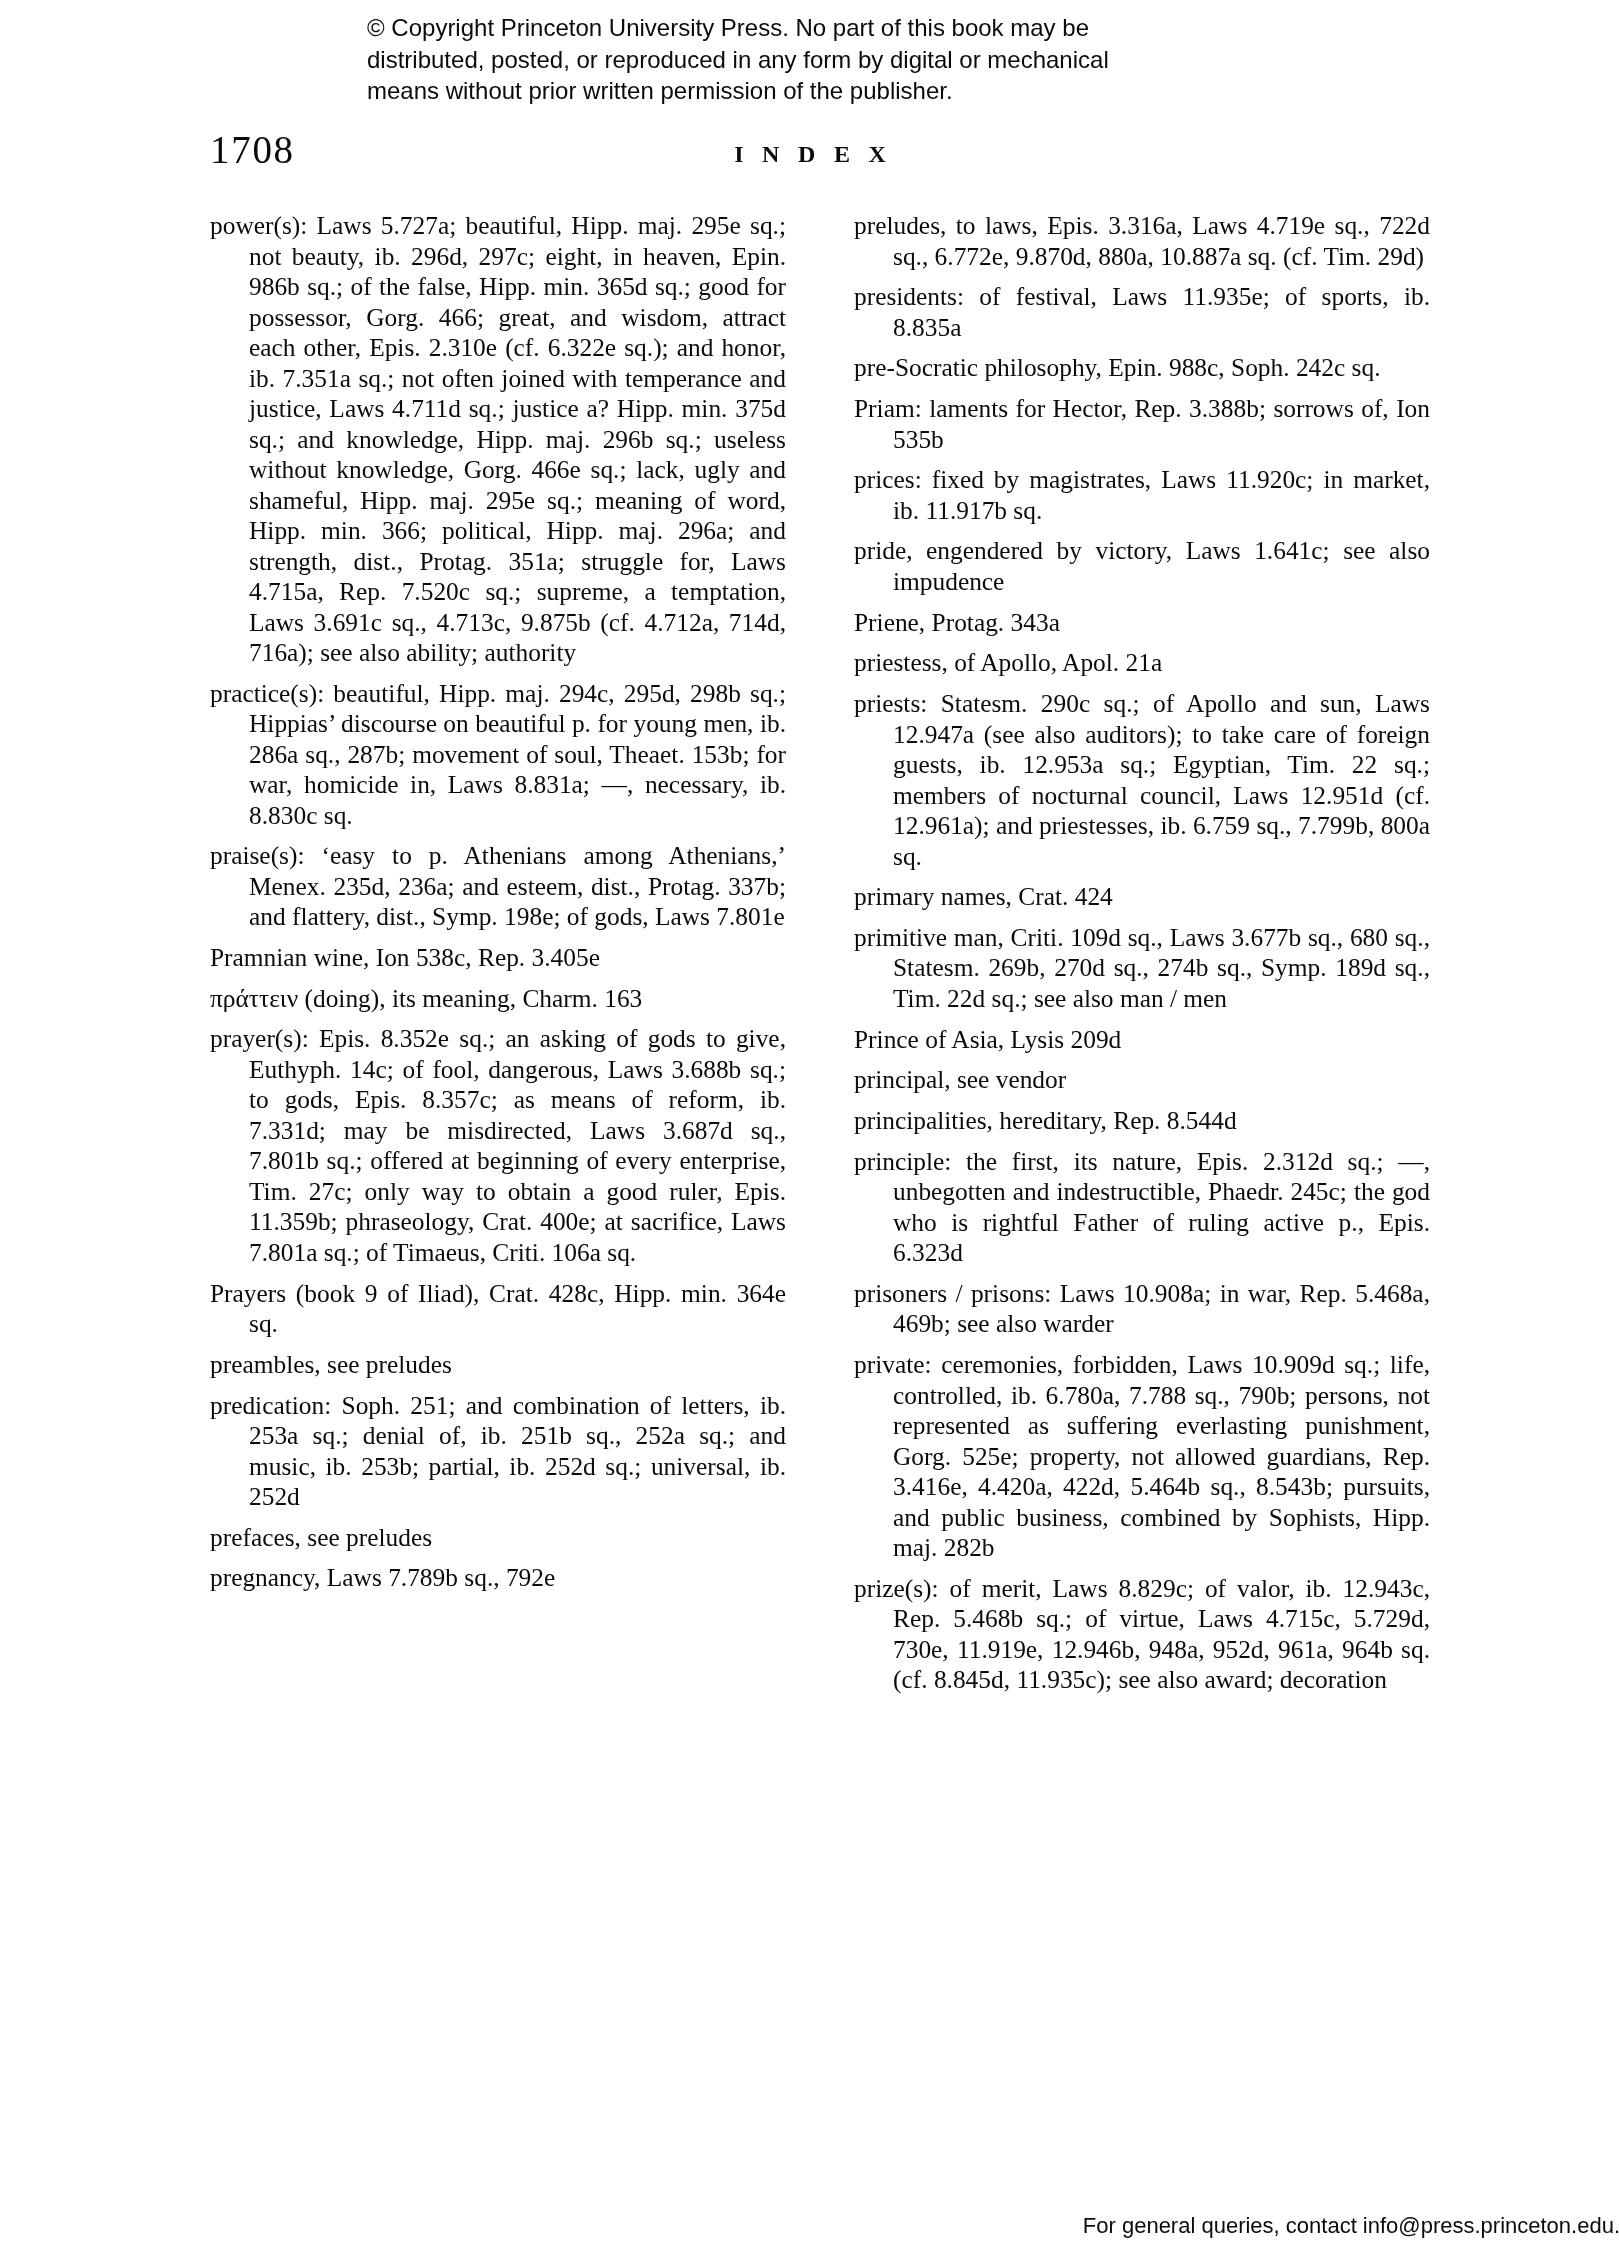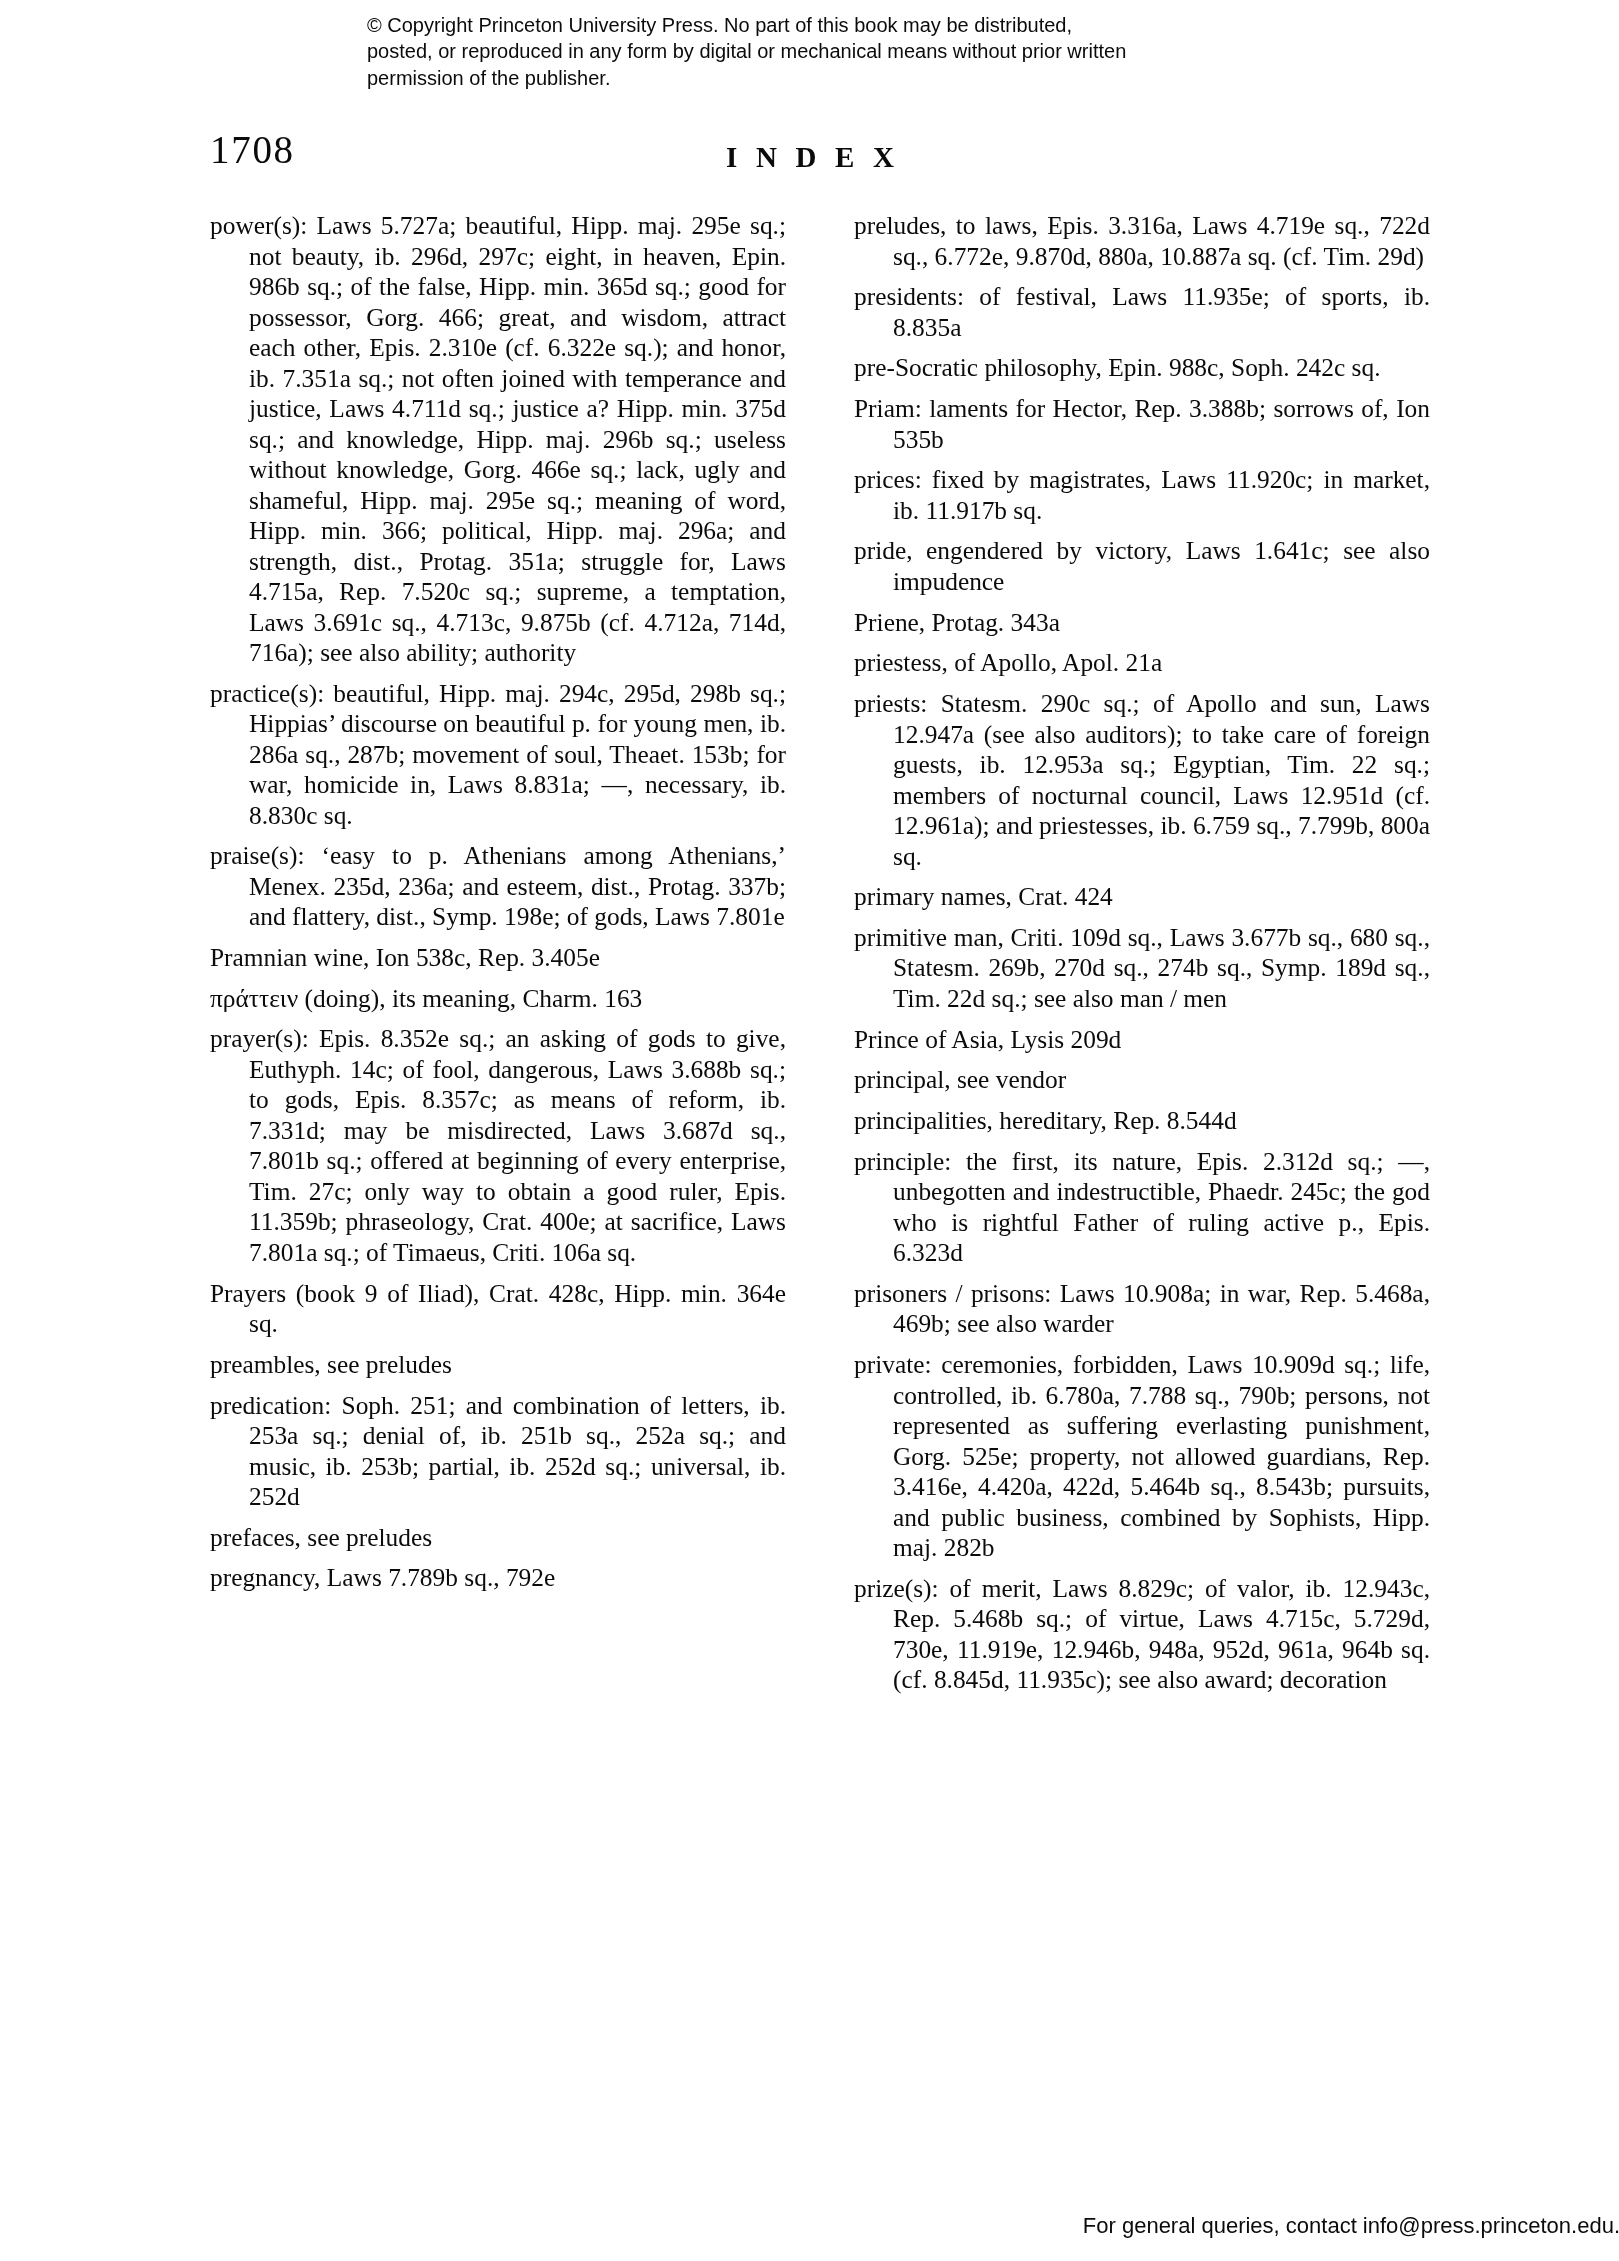--- a/index.html
+++ b/index.html
@@ -7,29 +7,29 @@
     width:1620px; height:2261px;
     background:#ffffff;
     position:relative;
     font-family:"Liberation Serif","DejaVu Serif",serif;
     color:#0b0b0b;
     overflow:hidden;
   }
   .copyright {
     position:absolute; left:367px; top:12px; width:771px;
     font-family:"Liberation Sans","DejaVu Sans",sans-serif;
-    font-size:20px; line-height:1.32; text-align:left;
+    font-size:24px; line-height:1.32; text-align:left;
   }
   .page-number {
     position:absolute; left:210px; top:127px;
     font-size:39px; letter-spacing:1.7px;
   }
   .header-title {
     position:absolute; left:0; width:1620px; top:141px;
-    text-align:center; font-size:29px; font-weight:bold;
+    text-align:center; font-size:24px; font-weight:bold;
     letter-spacing:18.6px; text-indent:18.6px;
   }
   .columns {
     position:absolute; left:210px; top:210px; width:1220px;
     display:flex; gap:68px;
   }
   .col { width:586px; }
   .entry {
     margin:0 0 10.2px 0;
     padding-left:39px; text-indent:-39px;

